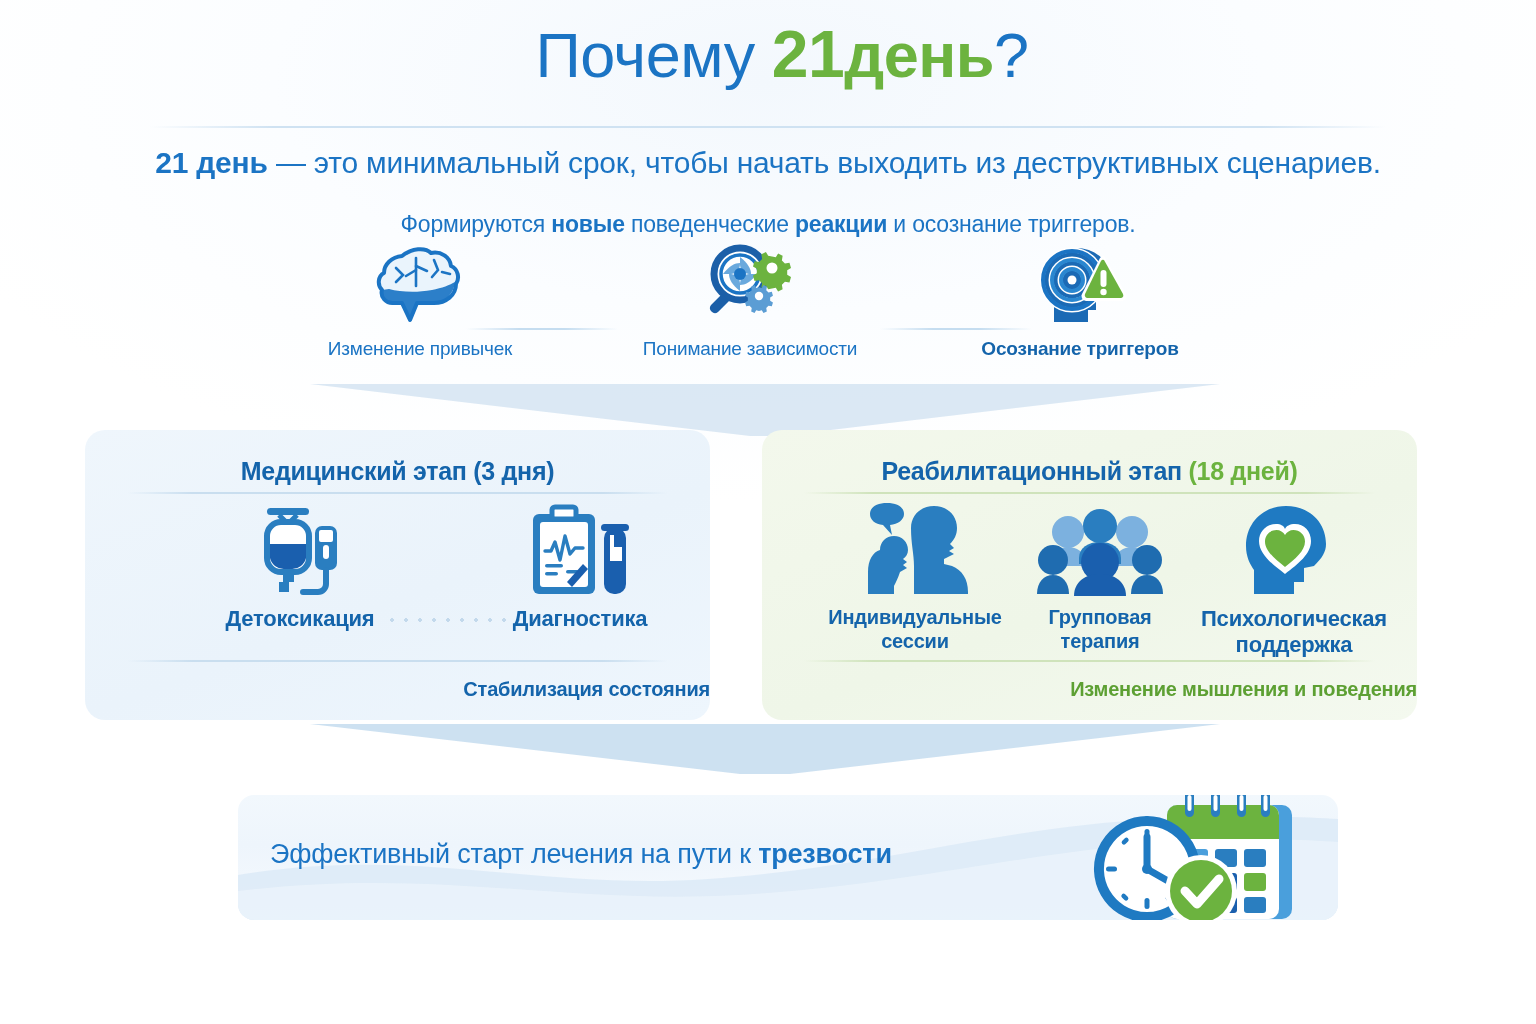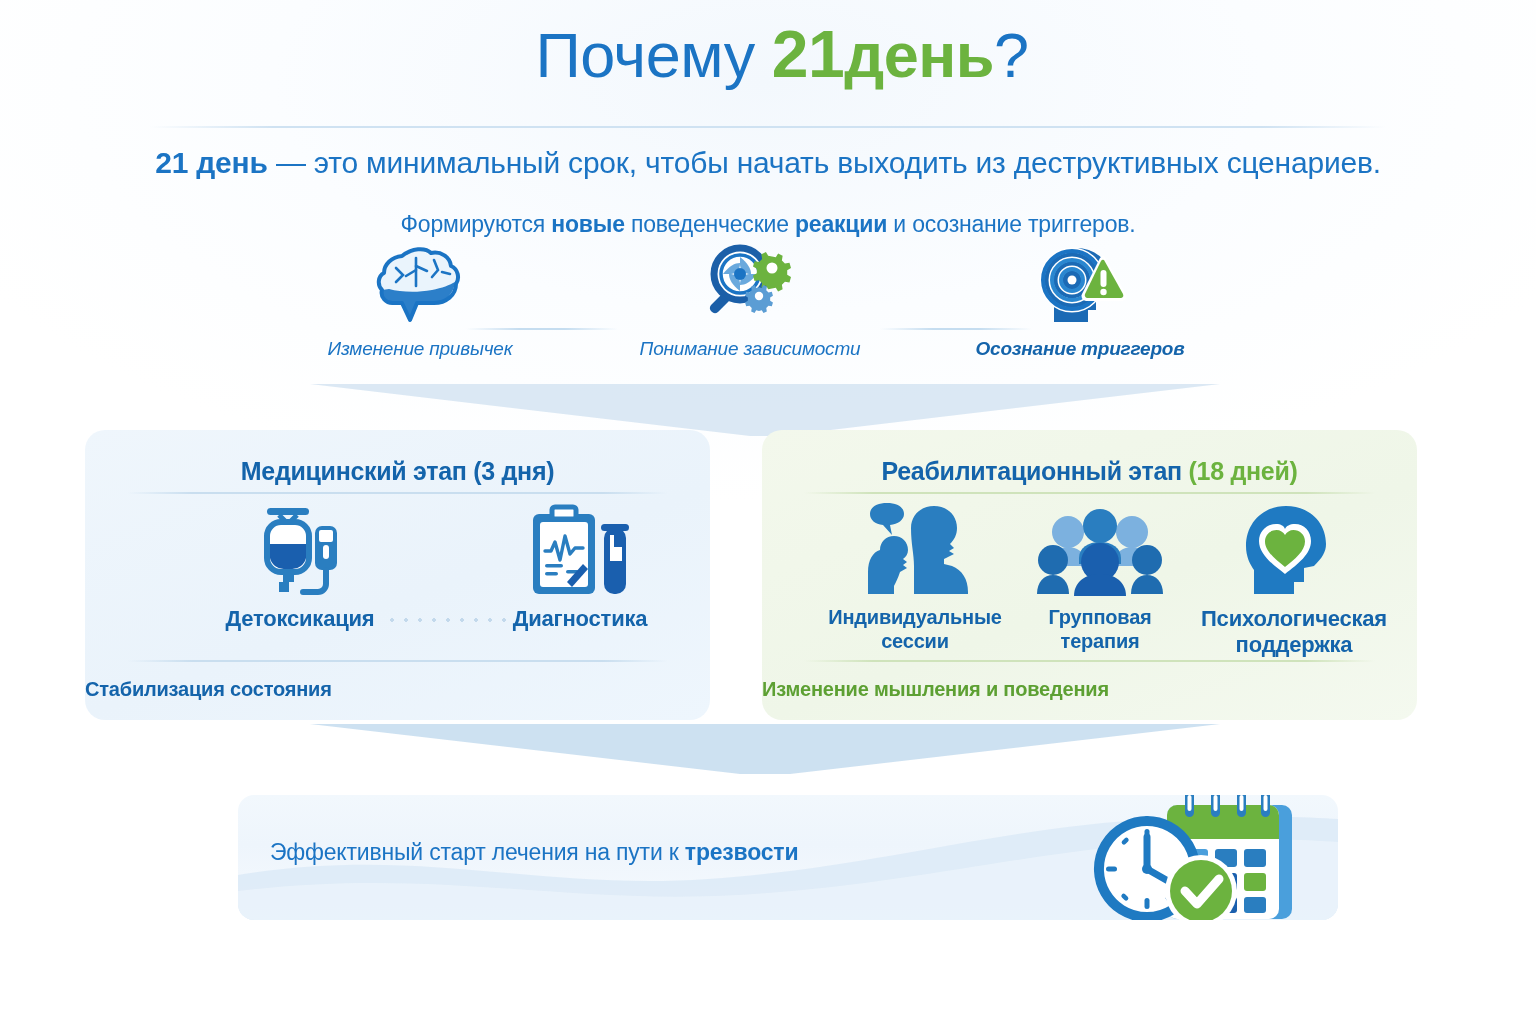--- a/index.html
+++ b/index.html
@@ -48,21 +48,21 @@
 
   
   .toprow{
     position:absolute;top:240px;left:290px;width:920px;height:135px;
   }
   .top-item{
     position:absolute;top:0;width:300px;text-align:center;
   }
   .top-item .ic{height:92px;display:flex;align-items:center;justify-content:center;}
   .top-item .lb{
-    font-size:19px;color:#1b74c4;margin-top:6px;letter-spacing:-0.2px;white-space:nowrap;font-style:italic;
+    font-size:19px;color:#1b74c4;margin-top:6px;letter-spacing:-0.2px;white-space:nowrap;
   }
   .top-item.accent .lb{font-weight:700;color:#1464ab;}
   .top-line{
     position:absolute;top:88px;height:2px;
     background:linear-gradient(90deg,rgba(190,216,238,0),#c5ddf0 35%,#c5ddf0 65%,rgba(190,216,238,0));
   }
 
   
   .chev{position:absolute;left:310px;width:910px;height:60px;}
   .chev svg{display:block;width:100%;height:100%;}
@@ -86,22 +86,22 @@
   }
   .panel h2 .days-g{color:#6cb33f;}
   .panel .rule{
     position:absolute;left:42px;right:42px;height:2px;
   }
   .panel.left .rule{background:linear-gradient(90deg,rgba(190,216,238,0),#c9deef 12%,#c9deef 88%,rgba(190,216,238,0));}
   .panel.right .rule{background:linear-gradient(90deg,rgba(200,224,180,0),#cfe3bb 12%,#cfe3bb 88%,rgba(200,224,180,0));}
   .rule.top{top:62px;}
   .rule.bot{top:230px;}
   .panel .foot{
-    position:absolute;left:0;right:0;top:248px;text-align:left;
-    font-size:20px;font-weight:700;letter-spacing:-0.2px;white-space:nowrap;
+    position:absolute;left:0;right:0;top:248px;text-align:right;
+    font-size:20px;font-weight:700;letter-spacing:-0.2px;white-space:nowrap;padding-left:35px;
   }
   .panel.left .foot{color:#1464ab;}
   .panel.right .foot{color:#5da033;}
 
   .p-items{position:absolute;left:0;right:0;top:70px;height:160px;}
   .p-item{position:absolute;top:0;text-align:center;}
   .p-item .ic{height:98px;display:flex;align-items:flex-end;justify-content:center;}
   .p-item .lb{
     margin-top:8px;color:#1464ab;font-weight:700;letter-spacing:-0.2px;line-height:1.18;
   }
@@ -114,21 +114,21 @@
 
   
   .banner{
     position:absolute;left:238px;top:795px;width:1100px;height:125px;
     border-radius:16px;overflow:hidden;
     background:linear-gradient(180deg,#f2f8fd 0%,#eef5fc 40%,#f6fafe 100%);
   }
   .banner .wave{position:absolute;inset:0;}
   .banner .btext{
     position:absolute;left:32px;top:44px;
-    font-size:23px;color:#1b74c4;letter-spacing:-0.2px;white-space:nowrap;
+    font-size:27px;color:#1b74c4;letter-spacing:-0.2px;white-space:nowrap;
   }
   .banner .btext b{font-weight:700;}
   .banner .bicon{position:absolute;right:34px;top:-8px;}
 </style>
 </head>
 <body>
 
 <div id="stage">
 
   <div class="title">

